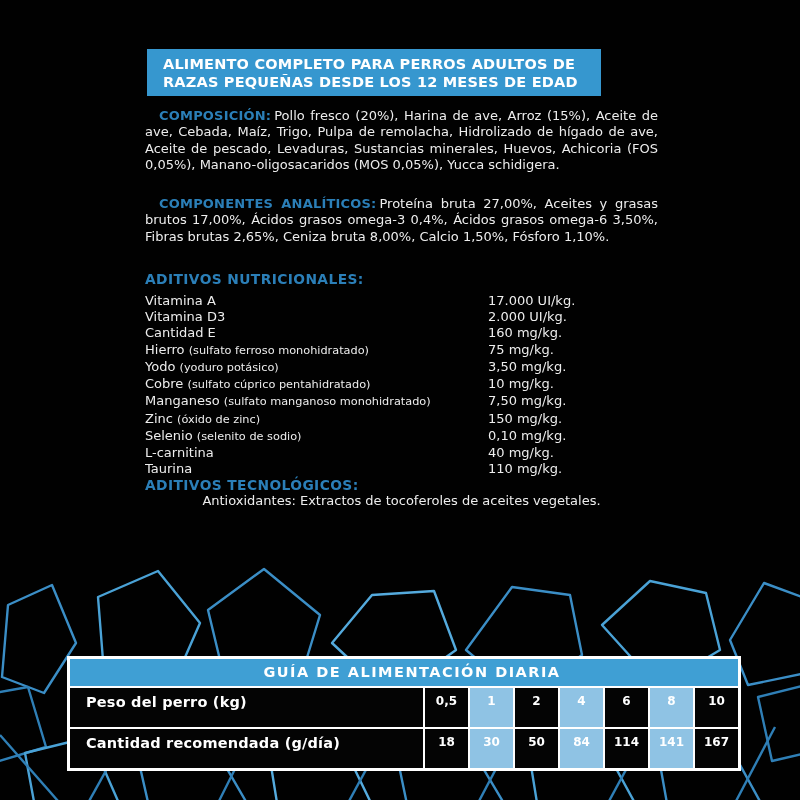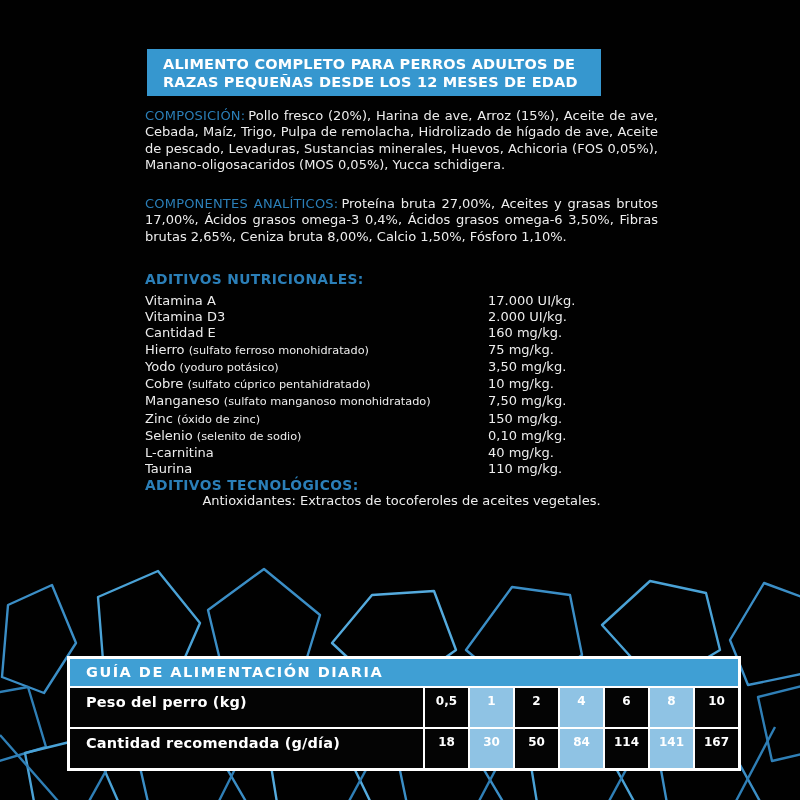--- a/index.html
+++ b/index.html
@@ -24,21 +24,21 @@
     color:#ffffff; font-weight:bold; font-size:14.5px; line-height:18px;
     letter-spacing:0.2px; white-space:nowrap;
   }
 
   
   .content {
     position:absolute; left:145px; top:108px; width:513px; z-index:2;
     font-size:13px; line-height:16.3px; color:#ededed;
   }
   .para { text-align:justify; }
-  .sec-label { color:#2b7fb8; font-weight:normal; margin-right:3px; letter-spacing:0.2px; }
+  .sec-label { color:#2b7fb8; font-weight:bold; margin-right:3px; letter-spacing:0.2px;margin-left:14px; }
   .gap-componentes { margin-top:23px; }
   .sec-heading {
     color:#2b7fb8; font-weight:bold; font-size:13.8px; letter-spacing:0.4px;
     margin-top:26px; line-height:16px;
   }
   .additives-list { margin-top:6px; }
   .additive-row { display:flex; line-height:16.2px; }
   .a-name { flex:0 0 343px; white-space:nowrap; overflow:hidden; }
   .a-detail { font-size:11.3px; }
   .a-value { flex:1 1 auto; white-space:nowrap; }
@@ -50,21 +50,21 @@
 
   
   .feed-table {
     position:absolute; left:67px; top:656px; width:674px; z-index:3;
     background:#ffffff; border:3px solid #ffffff;
     display:grid; grid-template-columns:353px repeat(7,1fr); gap:2px;
   }
   .ft-title {
     grid-column:1 / -1; background:#3f9fd4; color:#ffffff;
     font-weight:bold; font-size:14.5px; letter-spacing:1.5px;
-    padding:5px 0 6px 16px;
+    text-align:center; padding:5px 0 6px 16px;
   }
   .ft-label {
     background:#040404; color:#ffffff; font-weight:bold; font-size:14.5px;
     padding:6px 0 17px 16px; letter-spacing:0.2px; white-space:nowrap;
   }
   .ft-cell {
     background:#040404; color:#ffffff; font-weight:bold; font-size:12px;
     text-align:center; padding:6px 0 7px 0;
   }
   .ft-cell.alt { background:#8fc3e4; }

